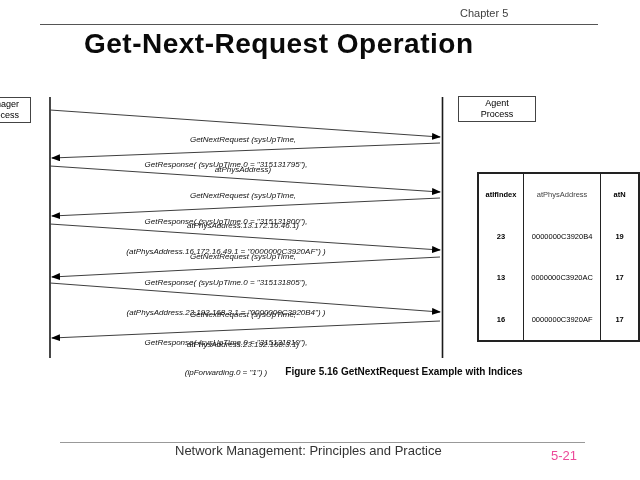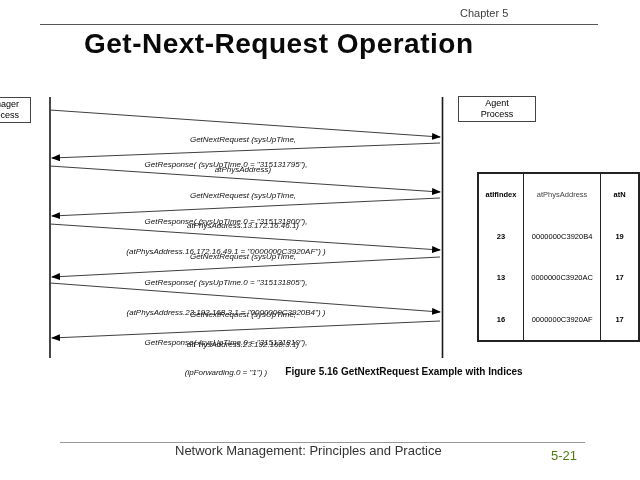--- a/index.html
+++ b/index.html
@@ -34,21 +34,21 @@
   table.atable th:first-child,table.atable td:first-child{border-left:none;}
   .b{font-weight:bold;color:#000;}
   .dim{font-weight:normal;color:#444;}
   .col1{width:52px;} .col2{width:86px;} .col3{width:60px;text-align:left;}
   
   .caption{position:absolute;left:213px;top:366px;width:382px;text-align:center;
     font-size:10px;font-weight:bold;color:#0a0a0a;white-space:nowrap;}
   
   .botrule{position:absolute;left:60px;top:442px;width:525px;height:1px;background:#999;}
   .credits{position:absolute;left:175px;top:445px;font-size:13px;line-height:12px;color:#333;}
-  .pagenum{position:absolute;left:551px;top:448px;font-size:13px;color:#4d7c0f;text-align:center;}
+  .pagenum{position:absolute;left:551px;top:448px;font-size:13px;color:#ec4899;text-align:center;}
 </style>
 </head>
 <body>
 
 <div class="slide">
 
   <div class="chapter">Chapter 5</div>
   <div class="toprule"></div>
   <div class="title">Get-Next-Request Operation</div>
 

